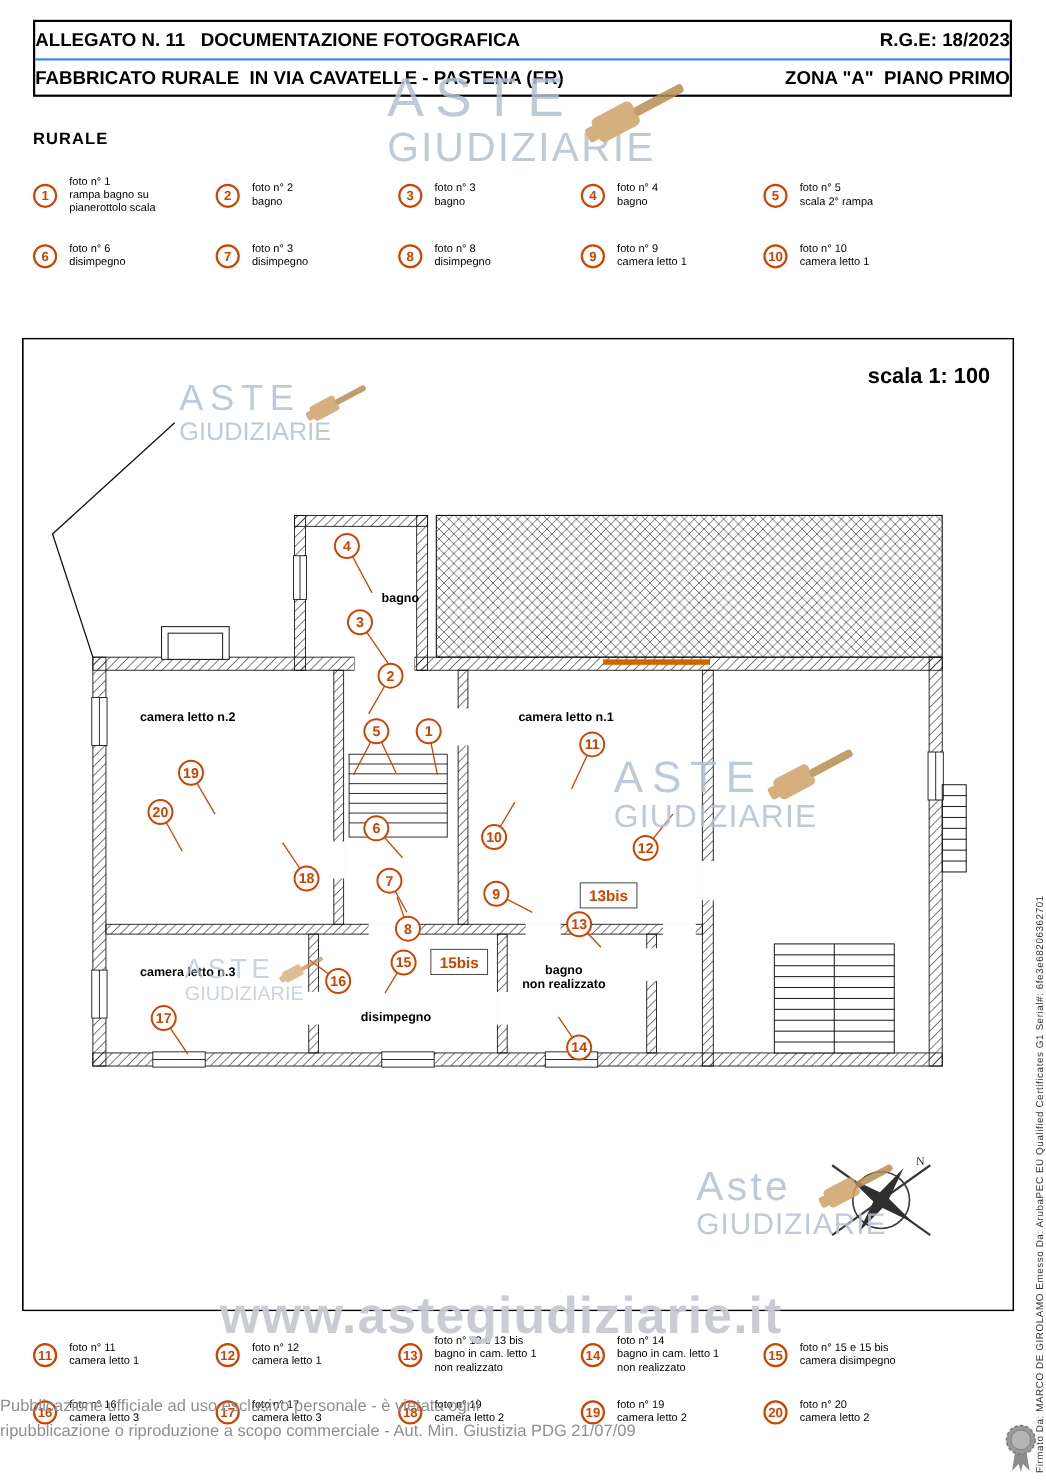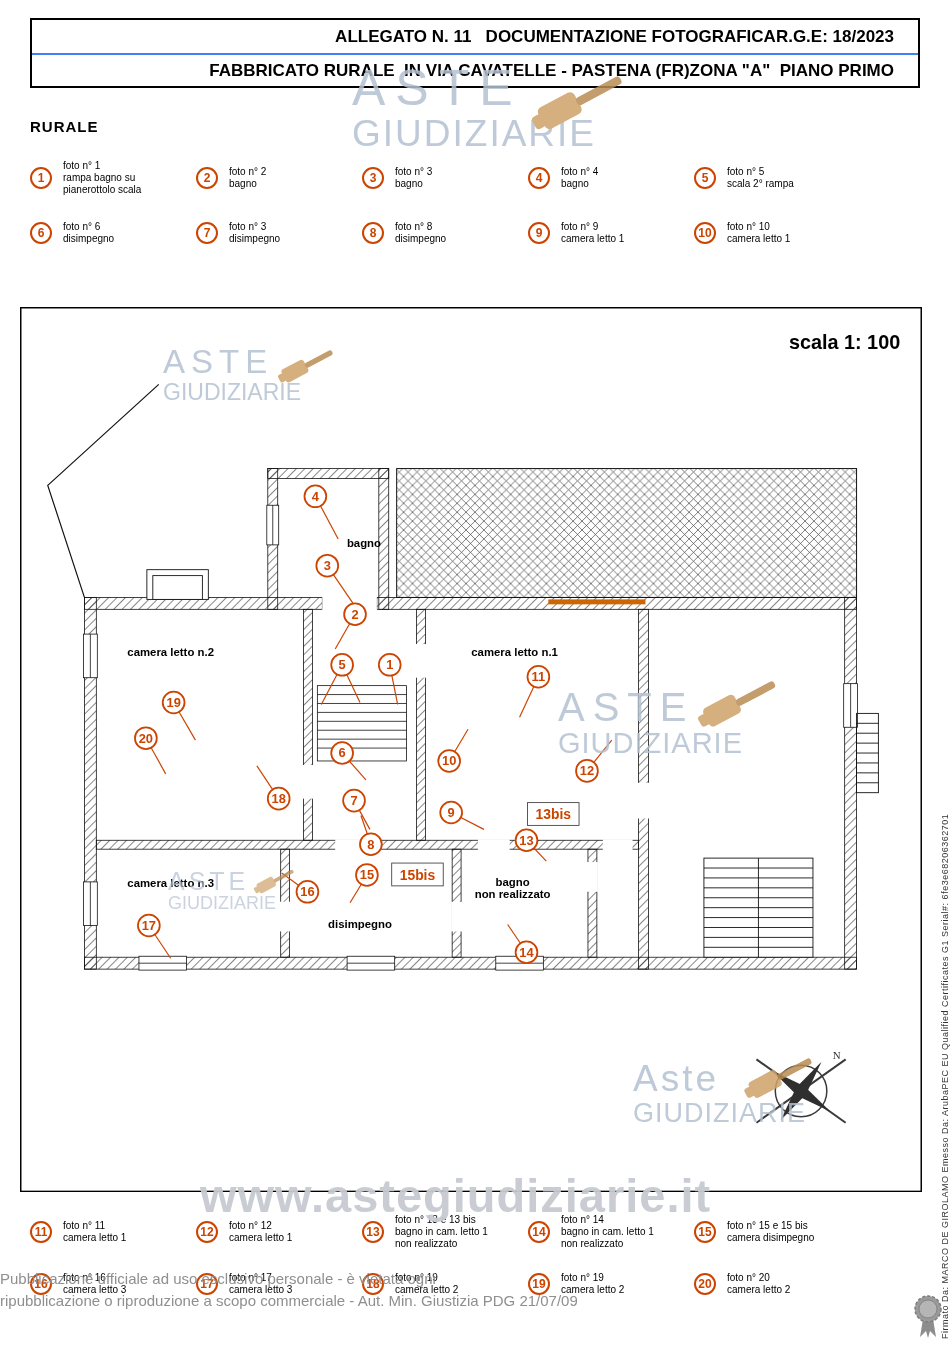--- a/index.html
+++ b/index.html
@@ -2,21 +2,21 @@
 <html style="--accent: #cc4400; --wm: #b4c1d2; --gavel: #cfa269; --gavel2: #b98c52; --fgray: #8f8f8f;"><head>
 <meta charset="utf-8">
 <style>
   *{margin:0;padding:0;box-sizing:border-box}
   html,body{background:#fff}
   body{font-family:"Liberation Sans",sans-serif;color:#000}
   .page{position:relative;width:951px;height:1345px;background:#fff;overflow:hidden}
 
   
   .hdr{position:absolute;left:30px;top:18px;width:890px;border:2px solid #000;background:#fff}
-  .hdr-row{display:flex;justify-content:flex-end;align-items:center;height:33px;padding:0 24px;font-weight:bold;font-size:17px;white-space:pre}
+  .hdr-row{display:flex;justify-content:space-between;align-items:center;height:33px;padding:0 0;font-weight:bold;font-size:17px;white-space:pre}
   .hdr-row + .hdr-row{border-top:2px solid #3b82f6}
 
   
   .legend-title{position:absolute;left:30px;top:118px;font-weight:bold;font-size:15px;letter-spacing:1px}
   .leg-row{position:absolute;left:30px;width:905px;display:flex}
   .leg-item{width:166px;display:flex;align-items:center;gap:11px}
   .leg-circle{flex:0 0 auto;width:22px;height:22px;border-radius:50%;border:2px solid var(--accent);color:var(--accent);
     font-weight:bold;font-size:12px;display:flex;align-items:center;justify-content:center;background:#fff}
   .leg-text{font-size:10px;line-height:12px}
   #row-top-1{top:160px}

